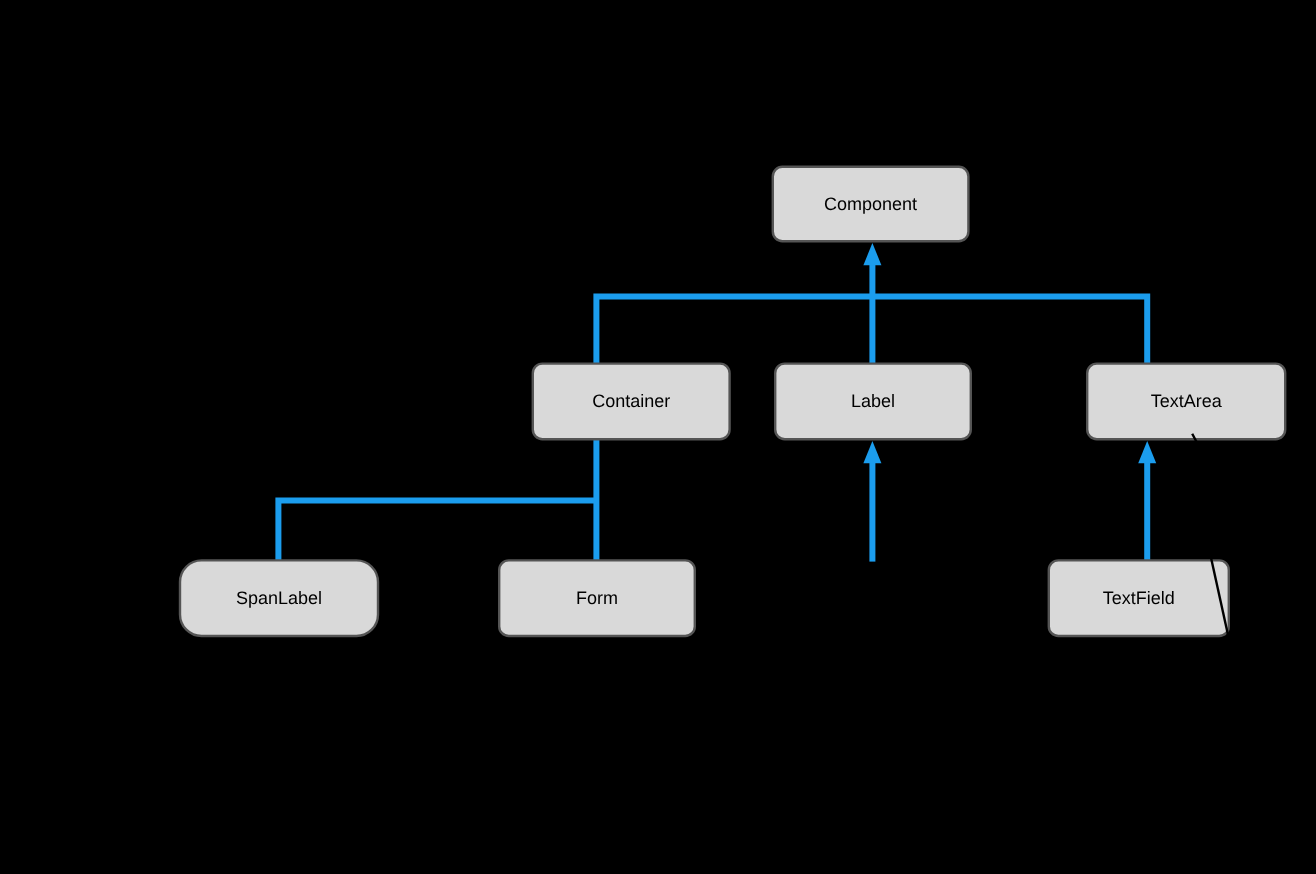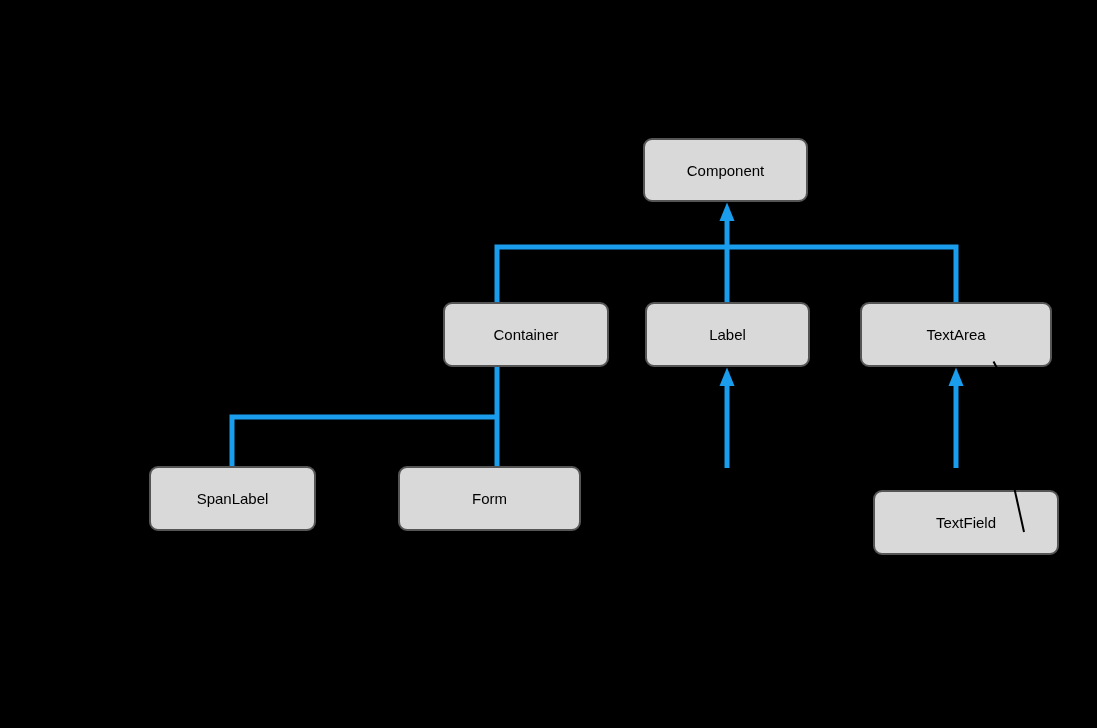--- a/index.html
+++ b/index.html
@@ -34,25 +34,25 @@
     justify-content: center;
     color: #000000;
     font-size: 15px;
     line-height: 1;
     white-space: nowrap;
   }
   
   .n-component { left: 643px; top: 138px; width: 165px; height: 64px; }
   .n-container { left: 415px; top: 302px; width: 166px; height: 65px; margin-left: 28px; }
   .n-label     { left: 645px; top: 302px; width: 165px; height: 65px; justify-content: center; }
-  .n-textarea  { left: 860px; top: 302px; width: 192px; height: 65px; }
-  .n-spanlabel { left: 149px; top: 466px; width: 167px; height: 65px; }
-  .n-form      { left: 398px; top: 466px; width: 183px; height: 65px; }
+  .n-textarea  { left: 905px; top: 302px; width: 167px; height: 65px; }
+  .n-spanlabel { left: 149px; top: 466px; width: 167px; height: 65px; border-radius: 19px; }
+  .n-form      { left: 415px; top: 466px; width: 165px; height: 65px; }
   .n-button    { left: 644px; top: 466px; width: 166px; height: 65px; }
-  .n-textfield { left: 873px; top: 466px; width: 186px; height: 65px; margin-top: 24px; }
+  .n-textfield { left: 873px; top: 466px; width: 152px; height: 65px; }
 </style>
 </head>
 <body>
 
 <div class="stage">
 
   <svg class="layer" viewBox="0 0 1097 728" xmlns="http://www.w3.org/2000/svg">
 
     <polyline points="497,304 497,247 956,247 956,304" fill="none" stroke="#1B9DEE" stroke-width="5"></polyline>
     <line x1="727" y1="304" x2="727" y2="219" stroke="#1B9DEE" stroke-width="5"></line>

